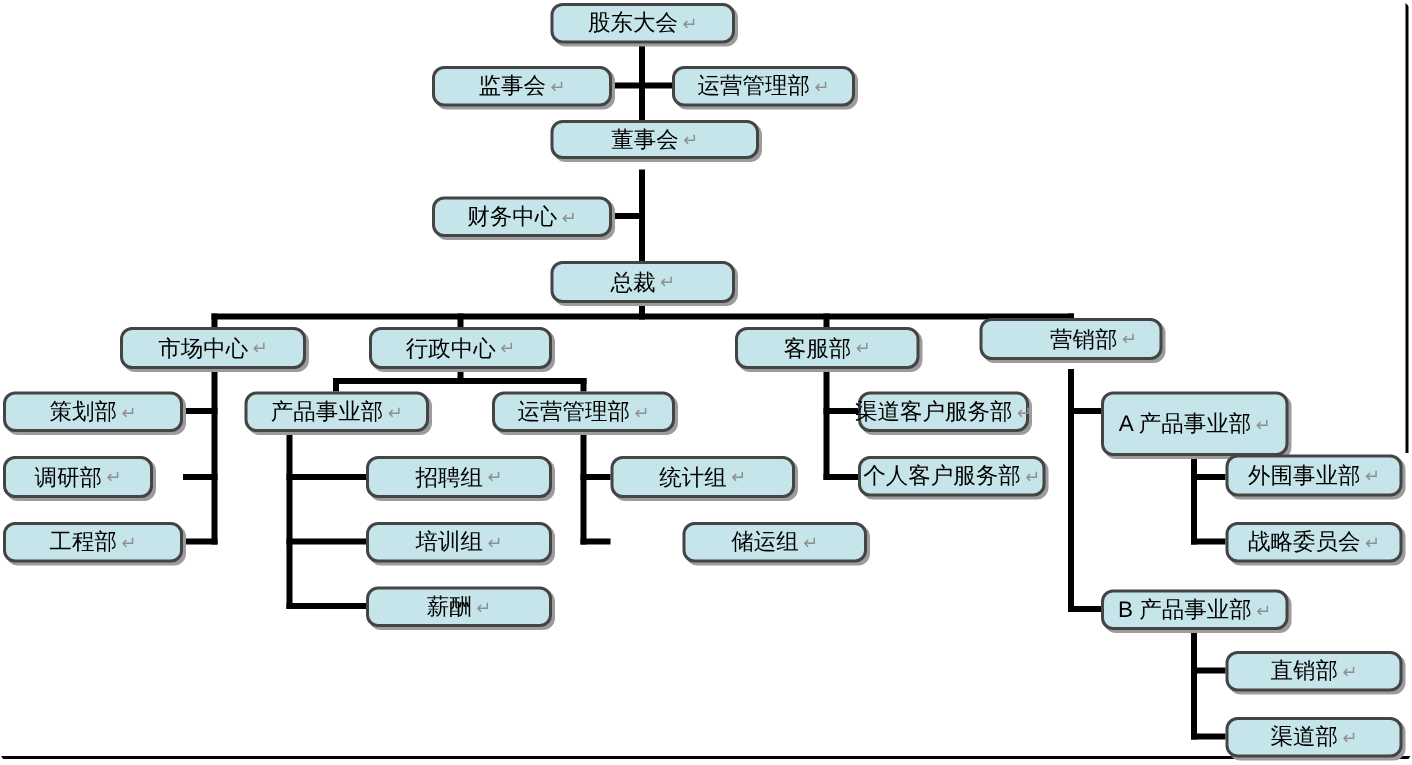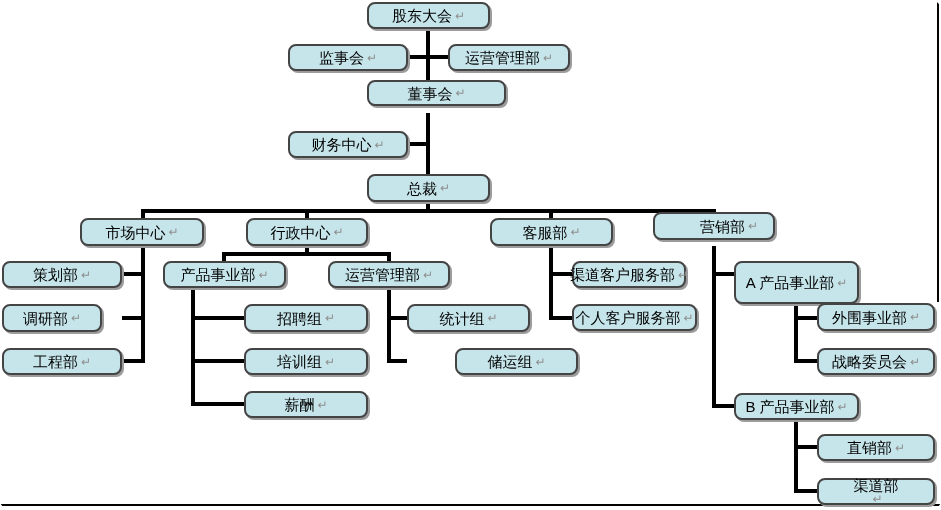--- a/index.html
+++ b/index.html
@@ -193,17 +193,17 @@
       <span class="mark">↵</span>
     </div>
     <div class="node" style="left: 817px; top: 348px; width: 118px; height: 27px;">
       <span class="label">战略委员会</span>
       <span class="mark">↵</span>
     </div>
     <div class="node" style="left: 817px; top: 434px; width: 118px; height: 27px;">
       <span class="label">直销部</span>
       <span class="mark">↵</span>
     </div>
-    <div class="node" style="left: 817px; top: 478px; width: 118px; height: 27px; flex-direction: column;">
+    <div class="node" style="left: 817px; top: 478px; width: 118px; height: 27px;">
       <span class="label">渠道部</span>
       <span class="mark">↵</span>
     </div>
   </div>
 
 </body></html>

